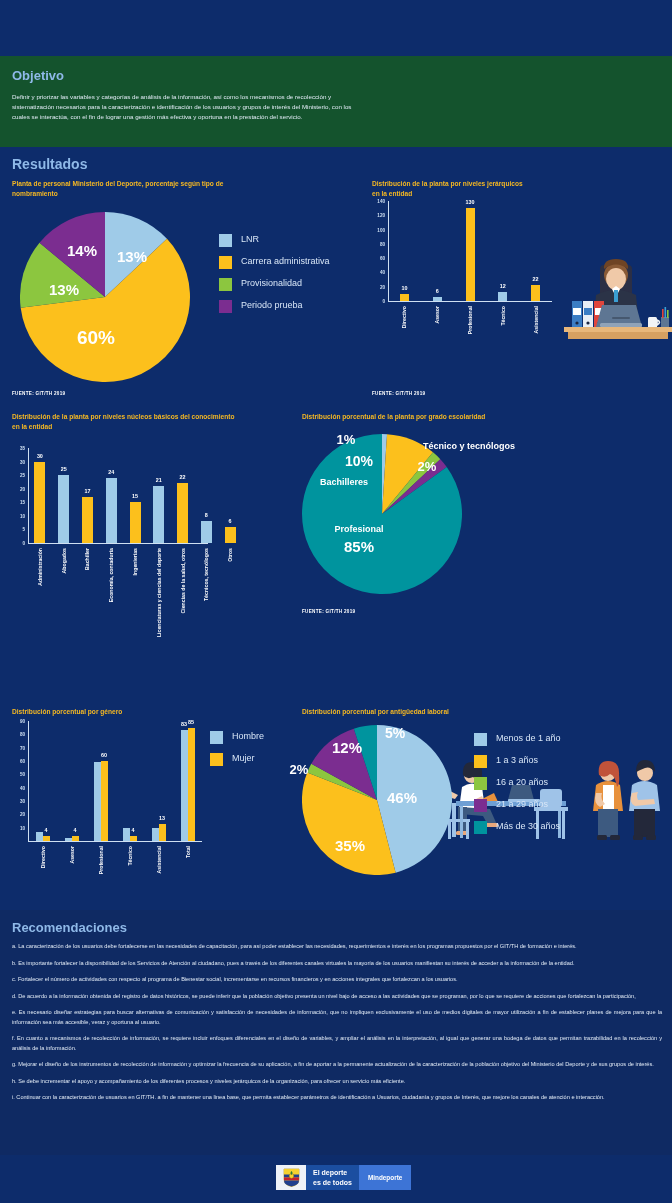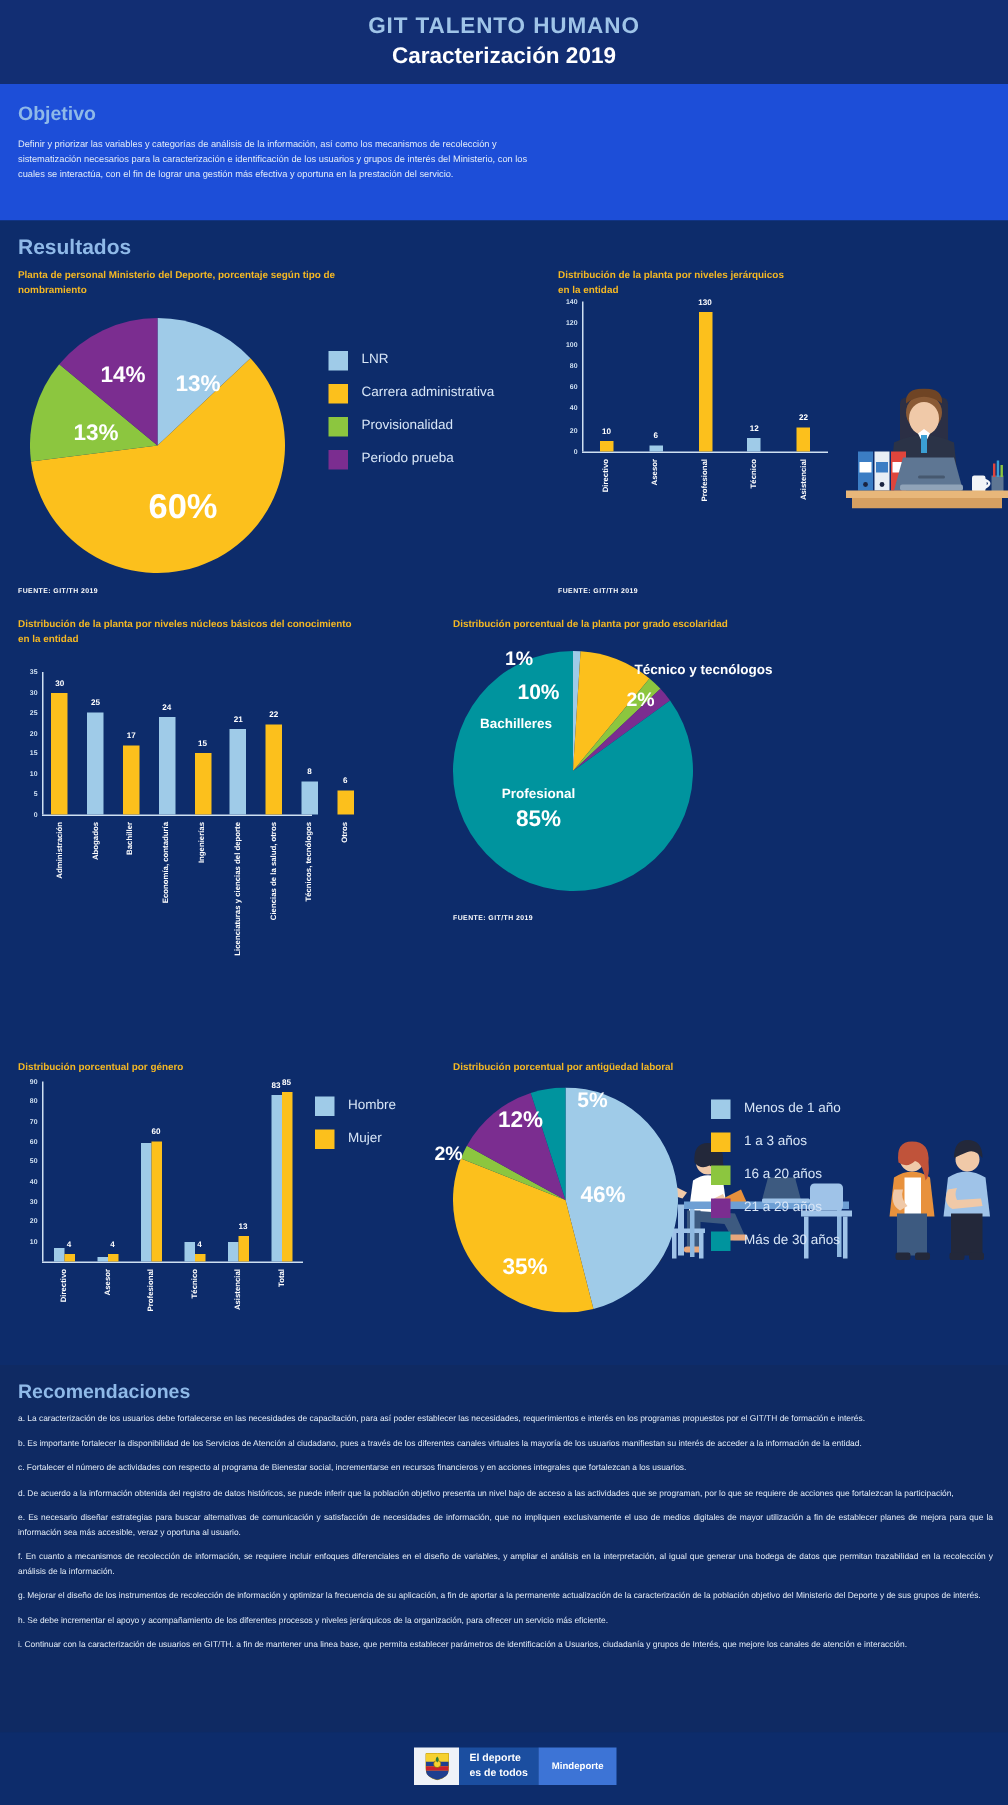--- a/index.html
+++ b/index.html
@@ -20,21 +20,21 @@
     font-size: 15px; font-weight: bold; letter-spacing: .6px;
     color: #9fc4e8; padding-top: 9px;
   }
   .header .t2 {
     font-size: 15px; font-weight: bold; color: #ffffff; margin-top: 3px;
   }
 
   
   .intro {
     position: absolute; left: 0; top: 56px; width: 672px; height: 91px;
-    background: #1d4ed8;
+    background: #14532d;
   }
   .intro .col-a { position: absolute; left: 12px; top: 12px; width: 340px; }
   .intro .col-b { position: absolute; left: 412px; top: 12px; width: 250px; }
   .intro h2 {
     font-size: 13px; font-weight: bold; color: #8fb9e8; margin-bottom: 9px;
   }
   .intro p { font-size: 6.2px; line-height: 1.65; color: #e3ecf7; }
 
   
   .results-band {
@@ -124,43 +124,39 @@
   .logo-mindeporte {
     background: #3d74d6; color: #fff; font-size: 6.4px; font-weight: bold;
     padding: 0 9px; display: flex; align-items: center;
   }
 </style>
 </head>
 <body>
 
 <div class="page">
 
-  <div class="header">
-    <div class="t1">GIT TALENTO HUMANO</div>
-    <div class="t2">Caracterización 2019</div>
-  </div>
 
   <div class="intro">
     <div class="col-a">
       <h2>Objetivo</h2>
       <p>Definir y priorizar las variables y categorías de análisis de la información, así como los mecanismos de recolección y sistematización necesarios para la caracterización e identificación de los usuarios y grupos de interés del Ministerio, con los cuales se interactúa, con el fin de lograr una gestión más efectiva y oportuna en la prestación del servicio.</p>
     </div>
   </div>
 
   <div class="results-band">
     <div class="results-title">Resultados</div>
 
     <div class="block" style="left:12px; top:32px; width:330px;">
       <div class="chart-title" style="width:215px;">Planta de personal Ministerio del Deporte, porcentaje según tipo de nombramiento</div>
       <div id="pie-nombramiento" style="position: absolute; left: 8px; top: 33px; width: 170px; height: 170px;"><svg width="170" height="170" viewBox="0 0 170 170">
             <path d="M 85 85 L 85 0 A 85 85 0 0 1 146.96233333081997 26.81349599606147 Z" fill="#9fcbe8"></path>
             <path d="M 85 85 L 146.96233333081997 26.81349599606147 A 85 85 0 1 1 0.6702503882693946 95.65332485296588 Z" fill="#fcc01c"></path>
             <path d="M 85 85 L 0.6702503882693946 95.65332485296588 A 85 85 0 0 1 19.506374364057933 30.818960871361355 Z" fill="#8cc63f"></path>
             <path d="M 85 85 L 19.506374364057933 30.818960871361355 A 85 85 0 0 1 84.99999999999999 0 Z" fill="#7b2d90"></path>
-          </svg><div class="pie-label" style="left: 112px; top: 44px; font-size: 15px;">13%</div><div class="pie-label" style="left: 102px; top: 126px; font-size: 23px;">60%</div><div class="pie-label" style="left: 44px; top: 77px; font-size: 15px;">13%</div><div class="pie-label" style="left: 62px; top: 38px; font-size: 15px;">14%</div></div>
+          </svg><div class="pie-label" style="left: 112px; top: 44px; font-size: 15px;">13%</div><div class="pie-label" style="left: 76px; top: 126px; font-size: 19px;">60%</div><div class="pie-label" style="left: 44px; top: 77px; font-size: 15px;">13%</div><div class="pie-label" style="left: 62px; top: 38px; font-size: 15px;">14%</div></div>
       <div class="legend" id="legend-nombramiento" style="left:207px; top:55px;">
           <div class="legend-row">
             <span class="legend-sw" style="background: rgb(159, 203, 232);"></span>
             <span class="legend-tx">LNR</span>
           </div>
           <div class="legend-row">
             <span class="legend-sw" style="background: rgb(252, 192, 28);"></span>
             <span class="legend-tx">Carrera administrativa</span>
           </div>
           <div class="legend-row">

